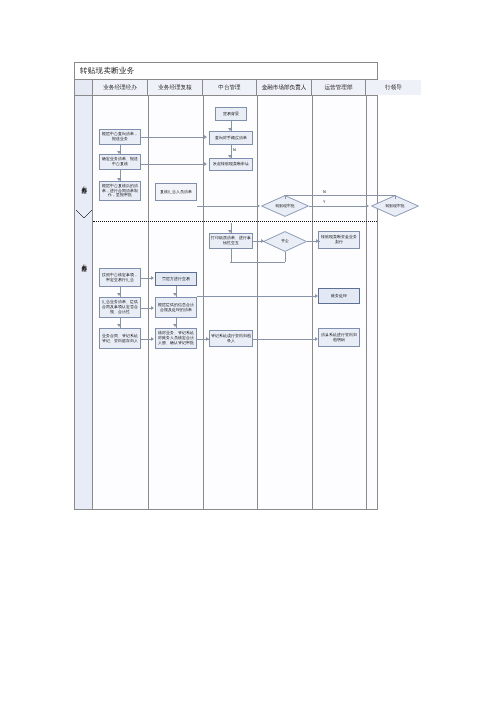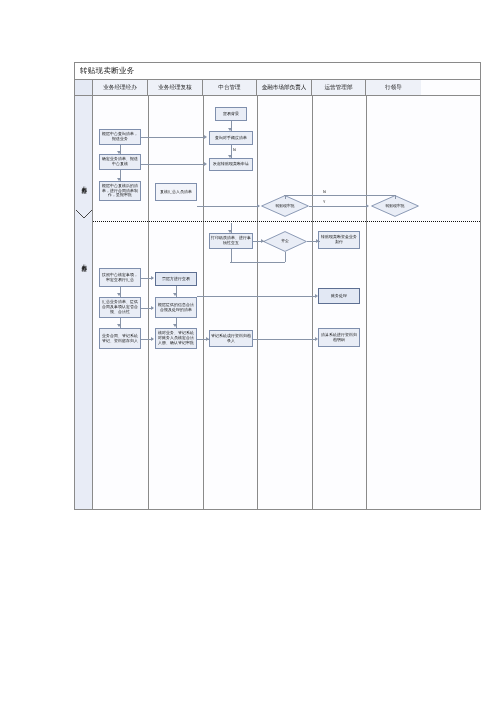--- a/index.html
+++ b/index.html
@@ -9,21 +9,21 @@
     font-family:"DejaVu Sans","Liberation Sans",sans-serif;
     overflow:hidden;
     position:relative;
   }
   #sheet{position:absolute;left:0;top:0;width:496px;height:702px;}
 
   
   .tbl{
     position:absolute;
     left:74px;top:62px;
-    width:407px;height:448px;
+    width:304px;height:448px;
     border:1px solid #8a8a8a;
     box-sizing:border-box;
     background:#fdfdff;
   }
   .title-row{
     position:absolute;left:0;top:0;width:100%;height:17px;
     border-bottom:1px solid #8a8a8a;
     box-sizing:border-box;
     background:#ffffff;
   }

